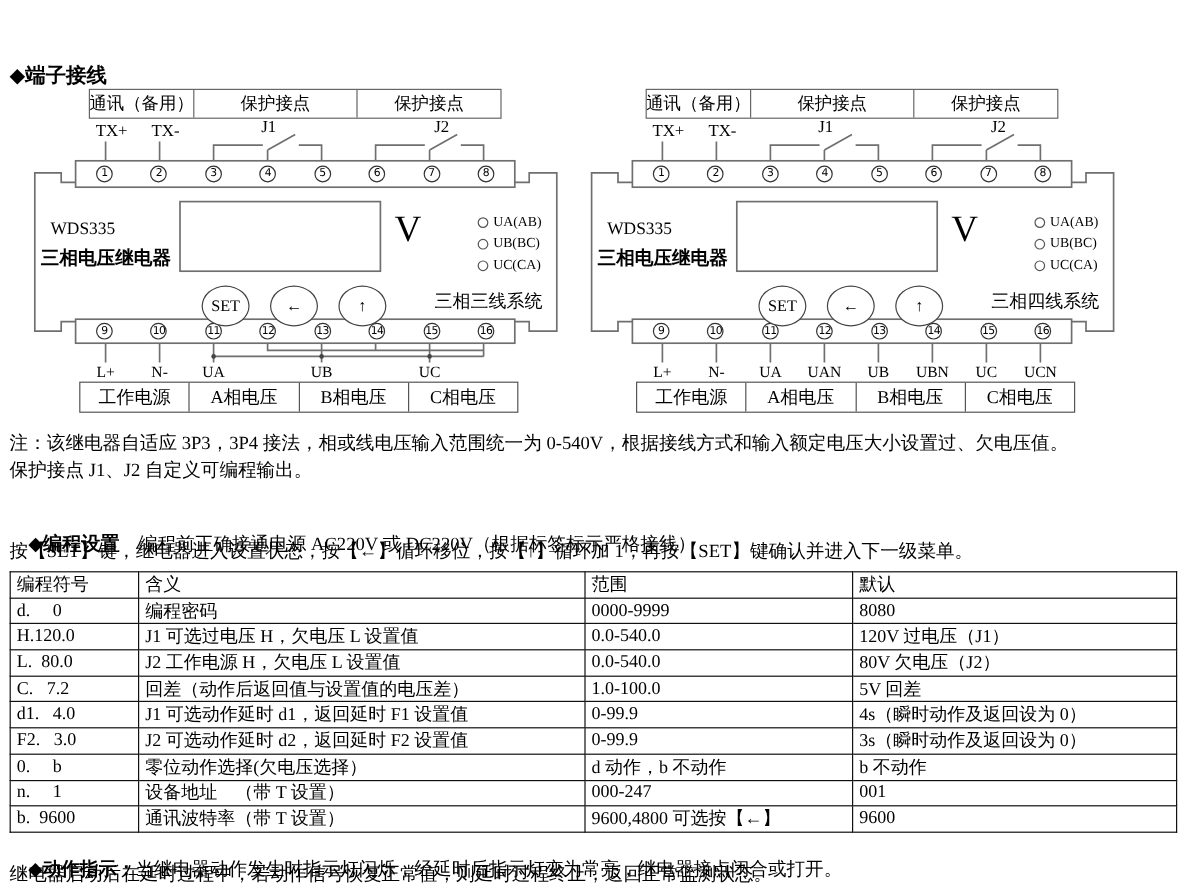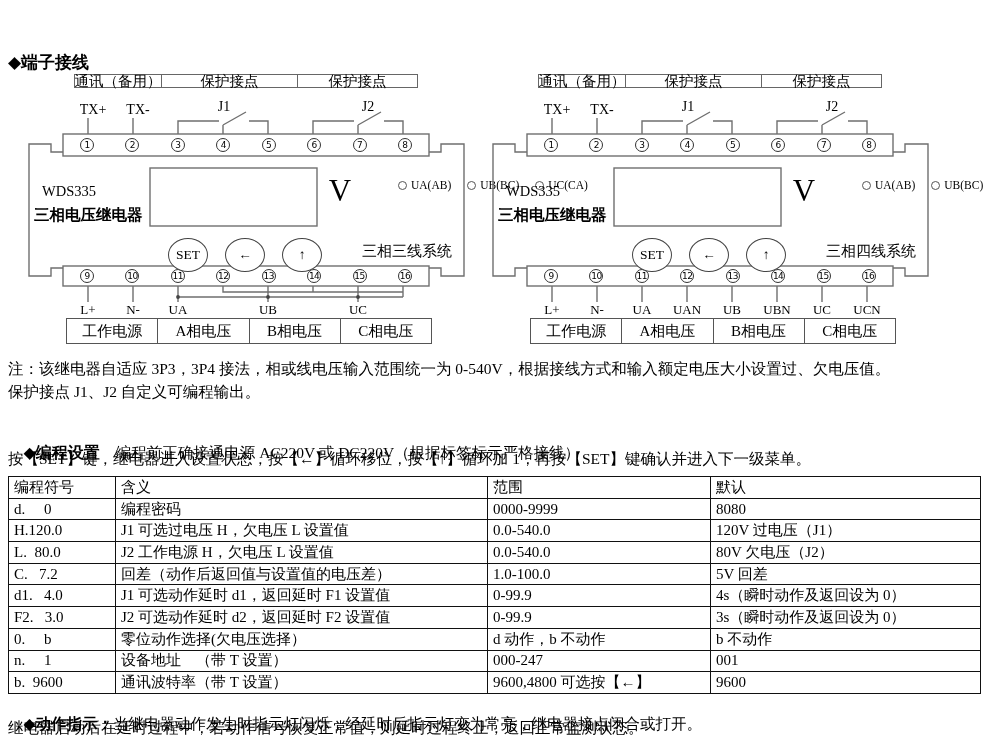--- a/index.html
+++ b/index.html
@@ -3,38 +3,38 @@
 <meta charset="utf-8">
 <style>
   html,body{margin:0;padding:0;background:#fff;}
   .page{position:relative;width:989px;height:739px;background:#ffffff;overflow:hidden;
         font-family:"Liberation Serif","DejaVu Serif",serif;color:#000;margin-top:46px;}
   .title{position:absolute;left:8px;top:5px;font-size:17px;font-weight:bold;
          font-family:"DejaVu Sans","Liberation Sans",sans-serif;}
   
   .diagram{position:absolute;top:0;width:460px;height:312px;}
   .dg-svg{position:absolute;left:0;top:0;}
-  .hdr-cells{position:absolute;left:66px;top:28px;width:344px;height:14px;display:flex;
+  .hdr-cells{position:absolute;left:66px;top:28px;width:344px;height:25px;display:flex;
              border:1.4px solid #666;box-sizing:border-box;background:#fff;}
   .hdr-cells span{display:flex;align-items:center;justify-content:center;font-size:14.5px;
                   box-sizing:border-box;border-left:1.4px solid #666;white-space:nowrap;}
   .hdr-cells span:nth-child(1){border-left:none;width:86px;}
   .hdr-cells span:nth-child(2){width:136px;}
   .hdr-cells span:nth-child(3){flex:1;}
   .tx{position:absolute;top:56px;font-size:14px;transform:translateX(-50%);}
   .jlabel{position:absolute;top:53px;font-size:14px;transform:translateX(-50%);}
   .terminal-row{position:absolute;left:72px;width:332px;display:flex;justify-content:space-between;}
   .circ{width:14px;height:14px;border:1px solid #333;border-radius:50%;display:flex;align-items:center;
         justify-content:center;font-size:9px;background:#fff;box-sizing:border-box;
         font-family:"DejaVu Sans","Liberation Sans",sans-serif;letter-spacing:-0.5px;}
   .model{position:absolute;left:34px;top:137px;font-size:14.5px;}
   .devname{position:absolute;left:26px;top:159px;font-size:15.5px;font-weight:bold;
            font-family:"DejaVu Sans","Liberation Sans",sans-serif;}
   .unit{position:absolute;left:332px;top:127px;font-size:31px;transform:translateX(-50%);}
-  .inds{position:absolute;left:390px;top:133px;display:flex;flex-direction:row;gap:16px;}
+  .inds{position:absolute;left:390px;top:133px;display:flex;flex-direction:column;gap:6px;}
   .ind-item{font-size:11.5px;display:flex;align-items:center;white-space:nowrap;}
   .ind-item::before{content:'';width:7px;height:7px;border:1px solid #555;border-radius:50%;
                     margin-right:4px;flex:none;background:#fff;}
   .btns{position:absolute;left:160px;top:192px;display:flex;gap:17px;align-items:center;}
   .btn{height:21px;min-width:40px;padding:16px 7px;border:1.4px solid #444;border-radius:50%;
        display:flex;align-items:center;justify-content:center;font-size:13.5px;box-sizing:border-box;
        background:#fff;}
   .sys{position:absolute;left:354px;top:196px;font-size:15px;white-space:nowrap;}
   .inlabel{position:absolute;top:256px;font-size:13px;transform:translateX(-50%);white-space:nowrap;}
   .botbox{position:absolute;left:58px;top:272px;width:366px;height:26px;display:flex;

